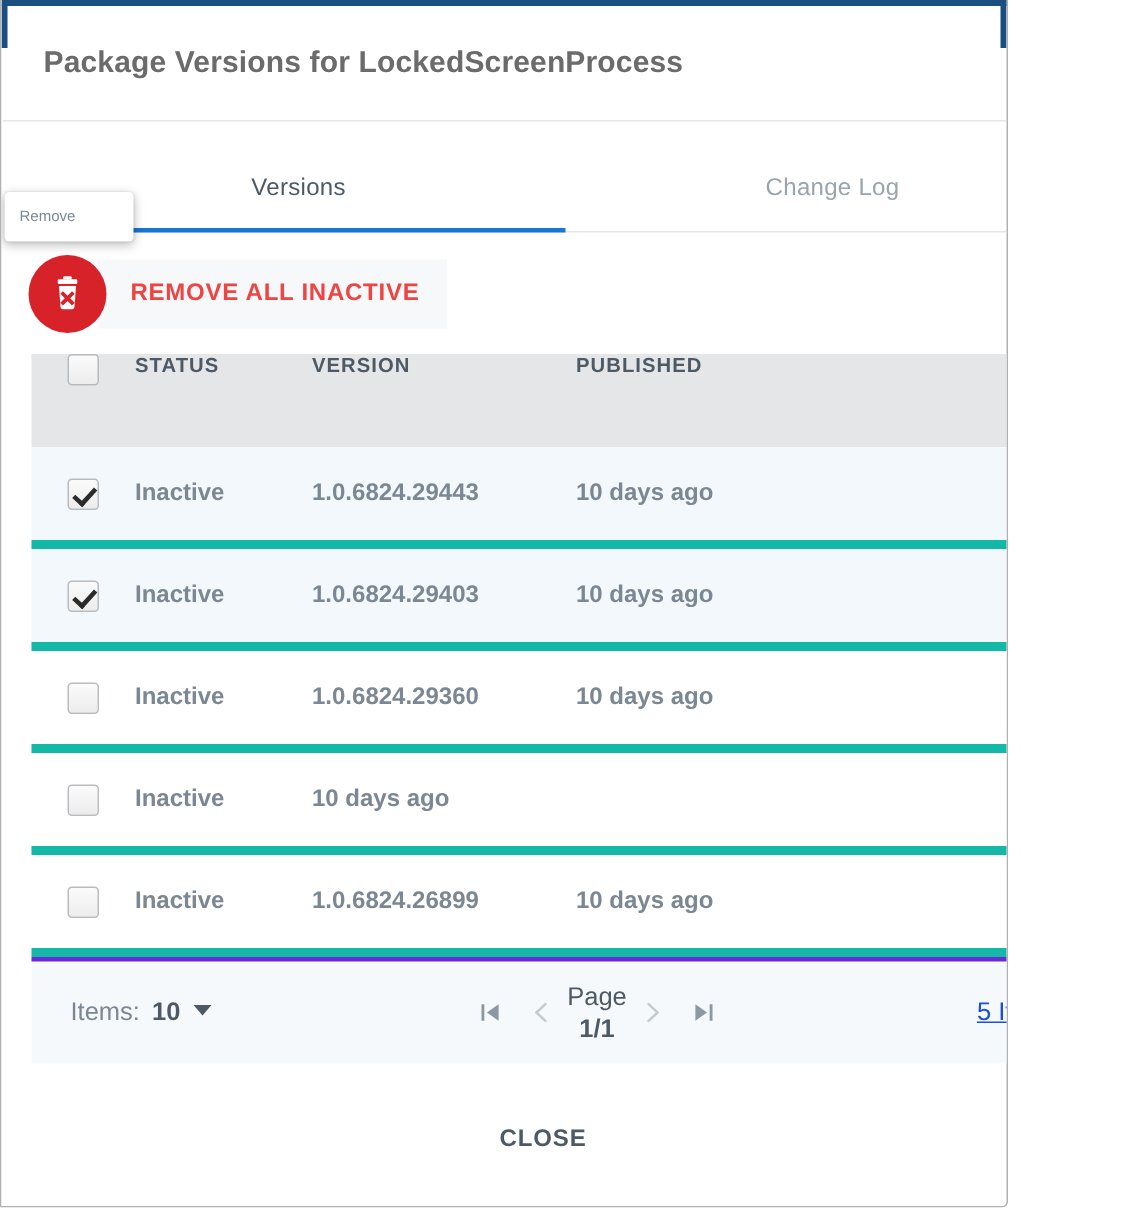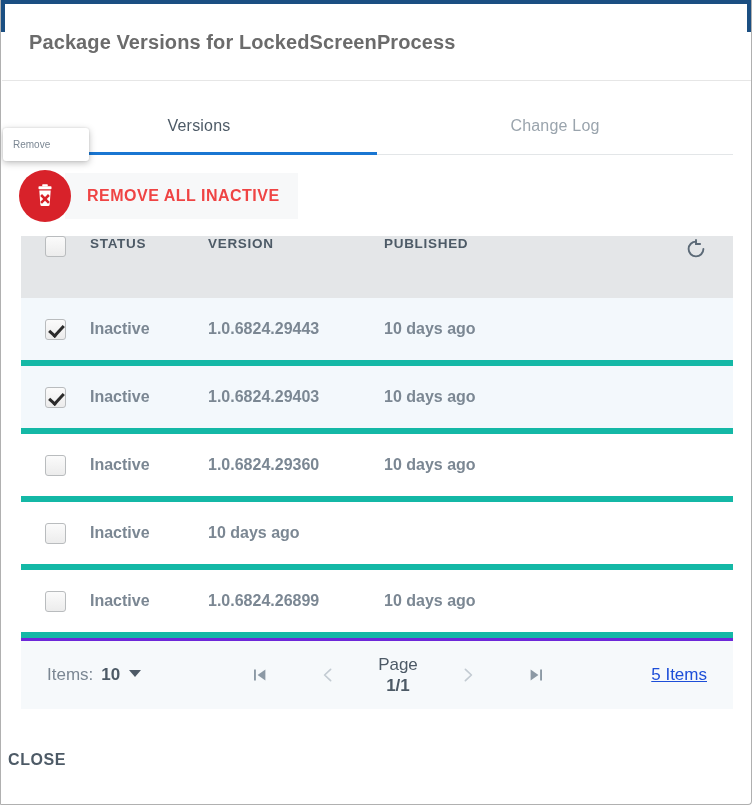--- a/index.html
+++ b/index.html
@@ -12,21 +12,21 @@
     height: 805px;
     font-family: "Liberation Sans", sans-serif;
     overflow: hidden;
     -webkit-font-smoothing: antialiased;
   }
 
   
   #window-frame {
     position: absolute;
     left: 0; top: 0;
-    width: 752px; height: 805px;
+    width: 672px; height: 805px;
     box-sizing: border-box;
     background: #ffffff;
     border-left: 1px solid #b0b0b0;
     border-right: 1px solid #b0b0b0;
     border-bottom: 1px solid #b0b0b0;
     border-top: none;
     border-bottom-right-radius: 4px;
     border-bottom-left-radius: 1px;
     overflow: hidden;
   }
@@ -274,21 +274,21 @@
     position: relative;
     top: -3px;
   }
 
   .pager {
     position: absolute;
     left: 222px;
     width: 310px;
     display: flex;
     align-items: center;
-    justify-content: space-between;
+    justify-content: center;
   }
   .pg-btn {
     width: 34px; height: 34px;
     display: flex; align-items: center; justify-content: center;
     cursor: pointer;
   }
   .page-indicator {
     text-align: center;
     line-height: 1.25;
     font-size: 17px;
@@ -307,21 +307,21 @@
   }
 
   
   .dialog-footer {
     position: absolute;
     left: 1px; top: 720px;
     width: 750px;
     height: 80px;
     display: flex;
     align-items: center;
-    justify-content: flex-start;
+    justify-content: center;
   }
   .close-btn {
     margin-right: 30px;
     font-size: 16px;
     font-weight: bold;
     letter-spacing: 0.6px;
     color: #4d5a66;
     cursor: pointer;
     user-select: none;
     padding: 10px 6px;

